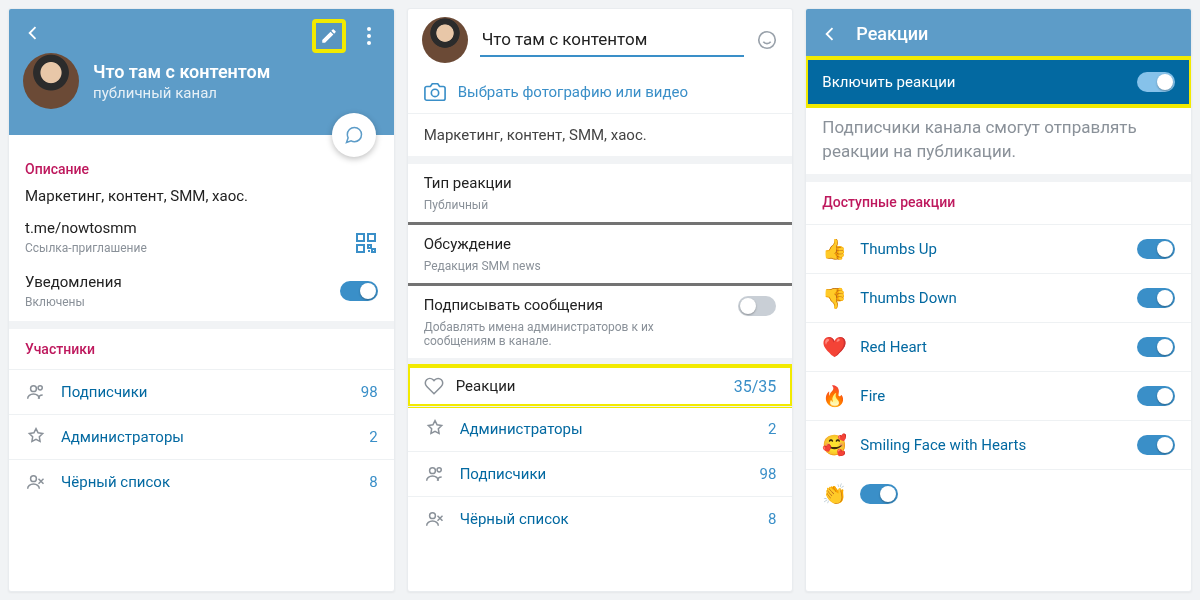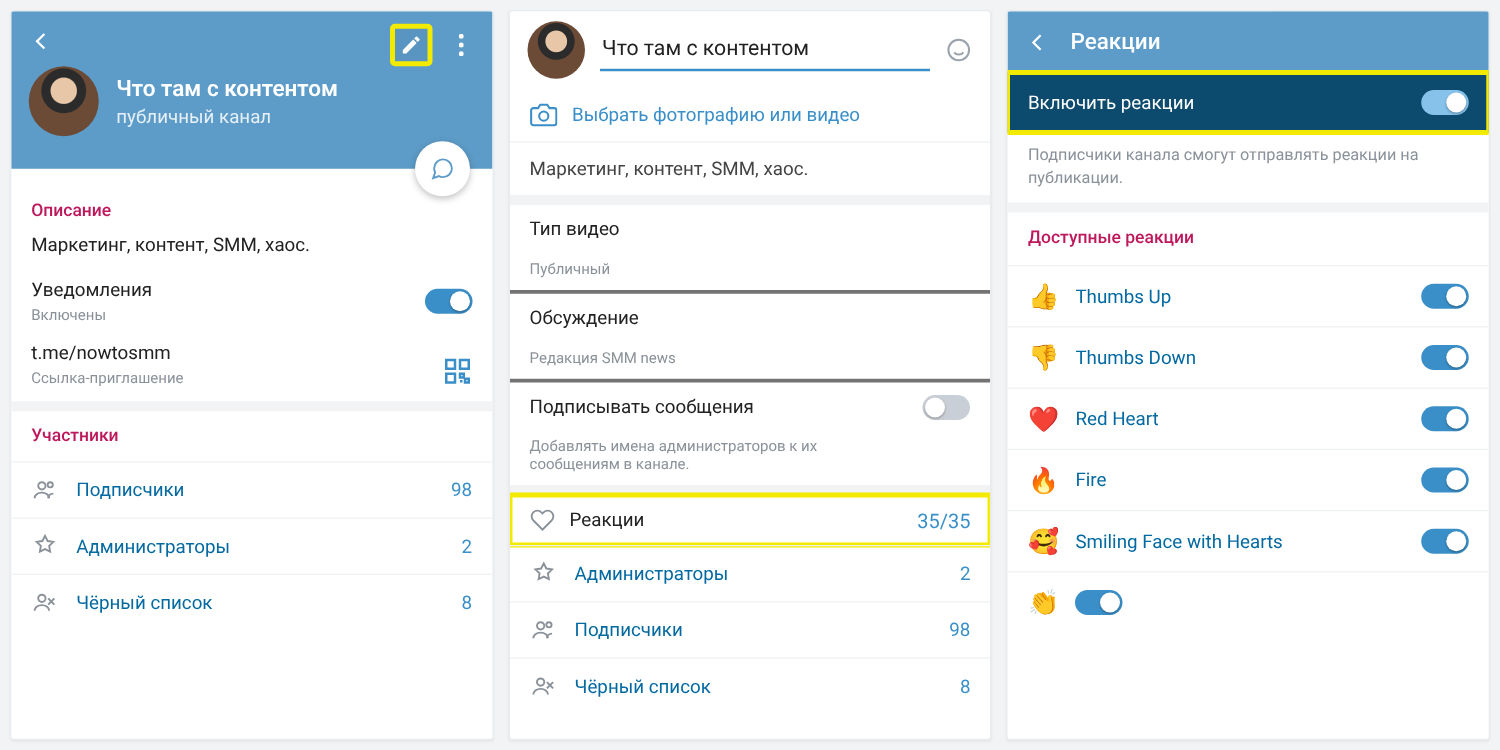--- a/index.html
+++ b/index.html
@@ -35,26 +35,26 @@
   .qr{color:#3a8fc8}
   
   .eddrow{display:flex;align-items:center;gap:12px;padding:8px 14px}
   .nameinp{flex:1;border:none;border-bottom:2px solid #3a8fc8;font-size:17px;padding:6px 2px;outline:none;color:#222}
   .smile{color:#9aa2ab}
   .photo{display:flex;align-items:center;gap:12px;padding:10px 16px;color:#3a8fc8;font-size:15px;cursor:pointer;border-bottom:1px solid #eef1f3}
   .desc{padding:12px 16px;font-size:15px;color:#444;border-bottom:8px solid #f1f3f5}
   .setrow{padding:10px 16px;border-top:3px solid #737373;display:flex;align-items:flex-start;gap:12px;cursor:pointer}
   .setrow .txt{flex:1}
   .setrow .lbl{font-size:15px;color:#222}
-  .setrow .sub{margin-top:16px}
+  .setrow .sub{margin-top:6px}
   .hlrow{outline:4px solid #f2ea00;outline-offset:-2px}
   
   .hdr3{background:#5d9cc8;color:#fff;padding:14px 14px;display:flex;align-items:center;gap:16px}
-  .enable{background:#0c4a6e;color:#fff;padding:14px 16px;display:flex;align-items:center;justify-content:space-between;outline:4px solid #f2ea00;outline-offset:-2px}
-  .hint{padding:10px 16px;font-size:13px;color:#8a9199;border-bottom:8px solid #f1f3f5;line-height:1.4}
+  .enable{background:#0369a1;color:#fff;padding:14px 16px;display:flex;align-items:center;justify-content:space-between;outline:4px solid #f2ea00;outline-offset:-2px}
+  .hint{padding:10px 16px;font-size:17px;color:#8a9199;border-bottom:8px solid #f1f3f5;line-height:1.4}
   .emoji{font-size:20px;width:24px;text-align:center}
   .sep{height:8px;background:#f1f3f5}
   svg{display:block}
 </style>
 </head>
 <body>
 
 <div class="pane">
   <div class="hdr" style="padding-bottom:26px">
     <div class="back">
@@ -85,40 +85,40 @@
     </div>
     <div class="fab">
       <svg width="20" height="20" viewBox="0 0 24 24" fill="none" stroke="#5d9cc8" stroke-width="1.8">
           <path d="M21 11.5a8.38 8.38 0 0 1-8.5 8.5 8.5 8.5 0 0 1-3.9-.95L3 21l1.95-5.6A8.38 8.38 0 0 1 4 11.5a8.5 8.5 0 0 1 17 0z"></path>
         </svg>
     </div>
   </div>
   <div class="sec" style="padding-top:26px">
     <div class="sechdr">Описание</div>
     <div class="line">Маркетинг, контент, SMM, хаос.</div>
-    <div style="display:flex;align-items:center;margin-top:18px;gap:10px">
-      <div style="flex:1">
-        <div class="line">Уведомления</div>
-        <div class="sub">Включены</div>
-      </div>
-      <div class="toggle on"></div>
-    </div>
     <div style="display:flex;align-items:flex-end;margin-top:14px;gap:10px">
       <div style="flex:1">
         <div class="line">t.me/nowtosmm</div>
         <div class="sub">Ссылка-приглашение</div>
       </div>
       <div class="qr">
         <svg width="24" height="24" viewBox="0 0 24 24" fill="none" stroke="#3a8fc8" stroke-width="2">
             <rect x="3" y="3" width="7" height="7"></rect>
             <rect x="14" y="3" width="7" height="7"></rect>
             <rect x="3" y="14" width="7" height="7"></rect>
             <path d="M14 14h3v3h-3zM18 18h3v3h-3zM14 20h2"></path>
           </svg>
       </div>
+    </div>
+    <div style="display:flex;align-items:center;margin-top:18px;gap:10px">
+      <div style="flex:1">
+        <div class="line">Уведомления</div>
+        <div class="sub">Включены</div>
+      </div>
+      <div class="toggle on"></div>
     </div>
   </div>
   <div>
     <div class="sechdr" style="padding:12px 16px 2px">Участники</div>
     <div id="p1rows">
         <div class="rowitem">
      <div class="ico">
             <svg width="20" height="20" viewBox="0 0 24 24" fill="none" stroke="#8a9199" stroke-width="1.8">
               <circle cx="9" cy="8" r="3.5"></circle>
               <path d="M2 20c0-3 3-5.5 7-5.5s7 2.5 7 5.5"></path>
@@ -168,21 +168,21 @@
   <div class="photo">
     <svg width="22" height="22" viewBox="0 0 24 24" fill="none" stroke="#3a8fc8" stroke-width="1.8">
         <path d="M23 19a2 2 0 0 1-2 2H3a2 2 0 0 1-2-2V8a2 2 0 0 1 2-2h4l2-3h6l2 3h4a2 2 0 0 1 2 2z"></path>
         <circle cx="12" cy="13" r="4"></circle>
       </svg>
     <span>Выбрать фотографию или видео</span>
   </div>
   <div class="desc">Маркетинг, контент, SMM, хаос.</div>
   <div class="setrow" style="border-top:none">
     <div class="txt">
-      <div class="lbl">Тип видео</div>
+      <div class="lbl">Тип реакции</div>
       <div class="sub">Публичный</div>
     </div>
   </div>
   <div class="setrow">
     <div class="txt">
       <div class="lbl">Обсуждение</div>
       <div class="sub">Редакция SMM news</div>
     </div>
   </div>
   <div class="setrow">

